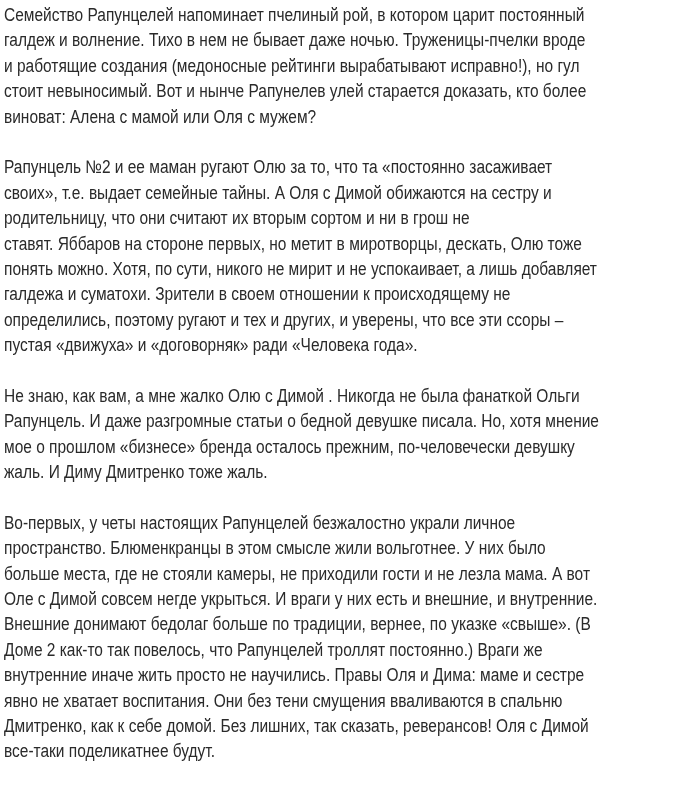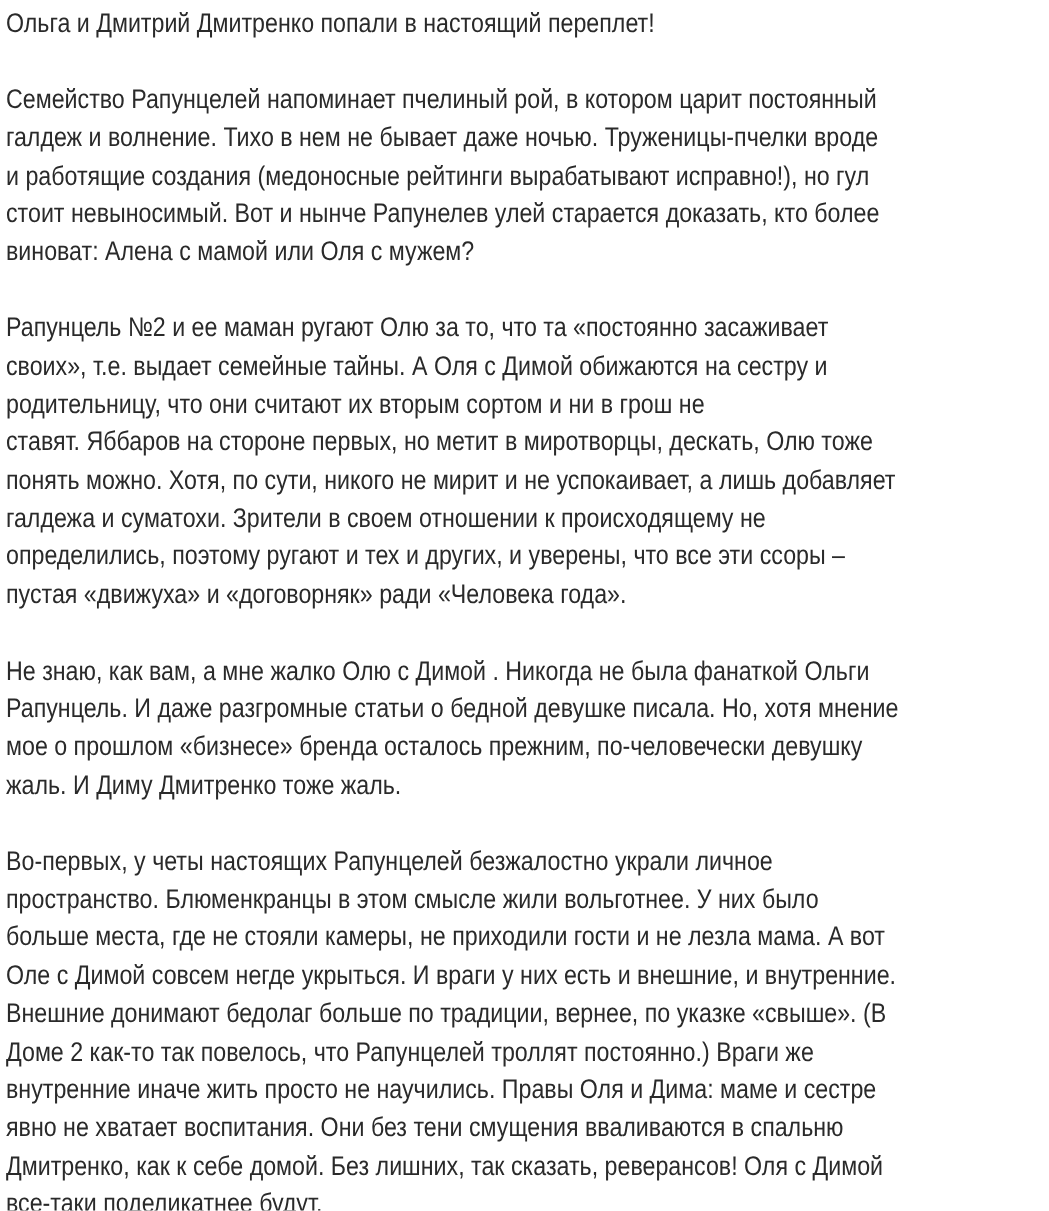--- a/index.html
+++ b/index.html
@@ -36,23 +36,20 @@
     margin: 0 0 25.4px 0;
   }
   .title {
     margin: 0 0 25.4px 0;
   }
 </style>
 </head>
 <body>
 
 <div class="article">
-  <div class="title">
-    <span class="line">Ольга и Дмитрий Дмитренко попали в настоящий переплет!</span>
-  </div>
 
   <div class="para">
     <span class="line">Семейство Рапунцелей напоминает пчелиный  рой, в котором царит постоянный</span>
     <span class="line">галдеж и волнение. Тихо в нем не бывает даже ночью.  Труженицы-пчелки вроде</span>
     <span class="line">и работящие создания (медоносные рейтинги  вырабатывают исправно!), но гул</span>
     <span class="line">стоит невыносимый.  Вот и нынче Рапунелев улей старается доказать, кто более</span>
     <span class="line">виноват: Алена с мамой или Оля с мужем?</span>
   </div>
 
   <div class="para">

